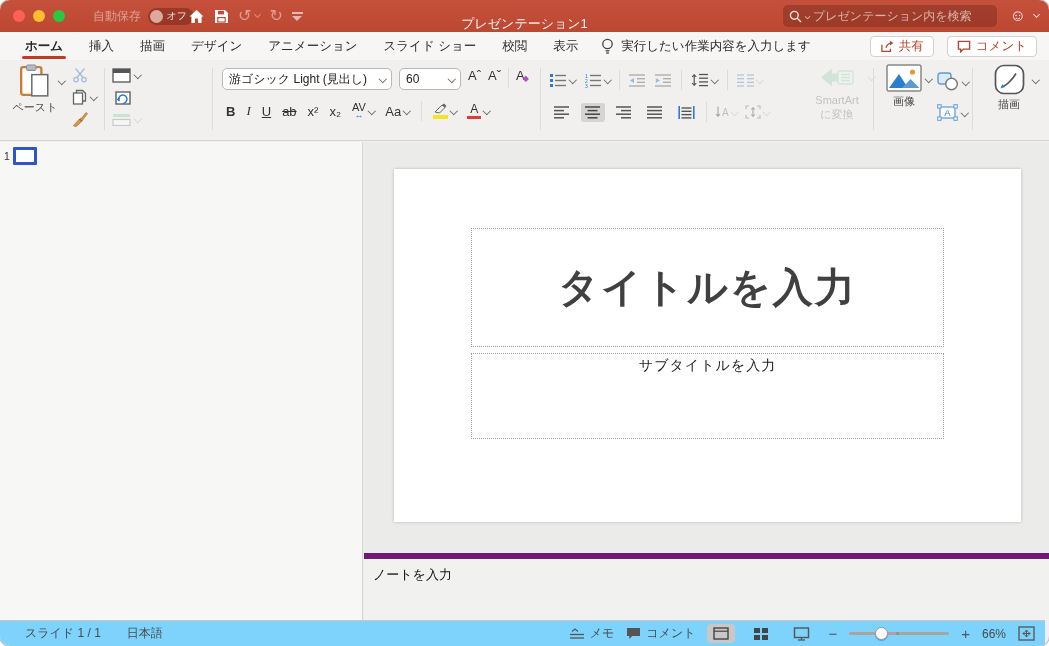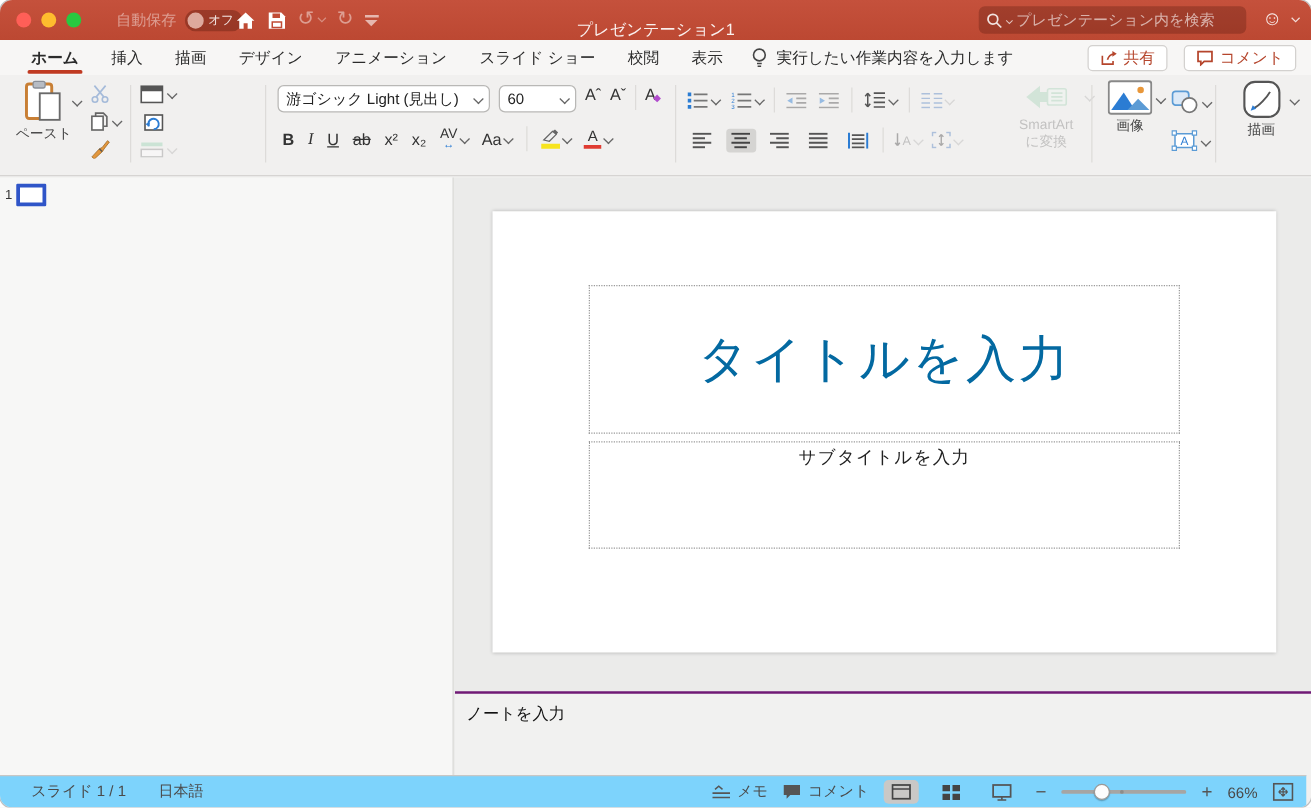--- a/index.html
+++ b/index.html
@@ -90,24 +90,24 @@
 
   
   .content { position:absolute; top:142px; left:0; right:0; bottom:26px; background:#ebebea; }
   .thumb-pane { position:absolute; left:0; top:0; bottom:0; width:363px; background:#f7f7f6; border-right:1px solid #d8d7d5; }
   .thumb-num { position:absolute; left:4px; top:8px; font-size:10.5px; color:#333; }
   .thumb-box { position:absolute; left:13px; top:5px; width:24px; height:18px; background:#fff; border:3px solid #2f55c8; border-radius:1px; }
   .editor { position:absolute; left:364px; top:0; right:0; height:411px; }
   .canvas { position:absolute; left:30px; top:27px; width:627px; height:353px; background:#fff; box-shadow:0 0 3px rgba(0,0,0,.22); }
   .ph { position:absolute; border:1px dotted #9a9a9a; }
   .ph-title { left:77px; top:59px; width:473px; height:119px; display:flex; align-items:center; justify-content:center; }
-  .ph-title .txt { font-size:40px; font-weight:400; color:#0369a1; letter-spacing:2px;text-align:center; }
+  .ph-title .txt { font-size:40px; font-weight:700; color:#404040; letter-spacing:2px;text-align:center; }
   .ph-sub { left:77px; top:184px; width:473px; height:86px; display:flex; justify-content:center; }
   .ph-sub .txt { font-size:14px; color:#222; margin-top:3px; letter-spacing:1px; }
-  .notes { position:absolute; left:364px; top:411px; right:0; bottom:0; background:#f1f1f0; border-top:2px solid #701a75; }
+  .notes { position:absolute; left:364px; top:411px; right:0; bottom:0; background:#f1f1f0; border-top:6px solid #701a75; }
   .notes .txt { position:absolute; left:9px; top:7px; font-size:13px; color:#111; }
 
   
   .statusbar { position:absolute; left:0; right:4px; bottom:0; height:26px; background:#7dd3fc; border-top:1px solid #c8c7c5;
                display:flex; align-items:center; font-size:12px; color:#4a4a4a; }
   .sb-left { display:flex; gap:26px; padding-left:25px; }
   .sb-right { position:absolute; right:10px; display:flex; align-items:center; gap:12px; }
   .sb-item { display:flex; align-items:center; gap:5px; }
   .viewbtn { padding:3px 6px; border-radius:4px; display:flex; }
   .viewbtn.sel { background:#c9c8c6; }

